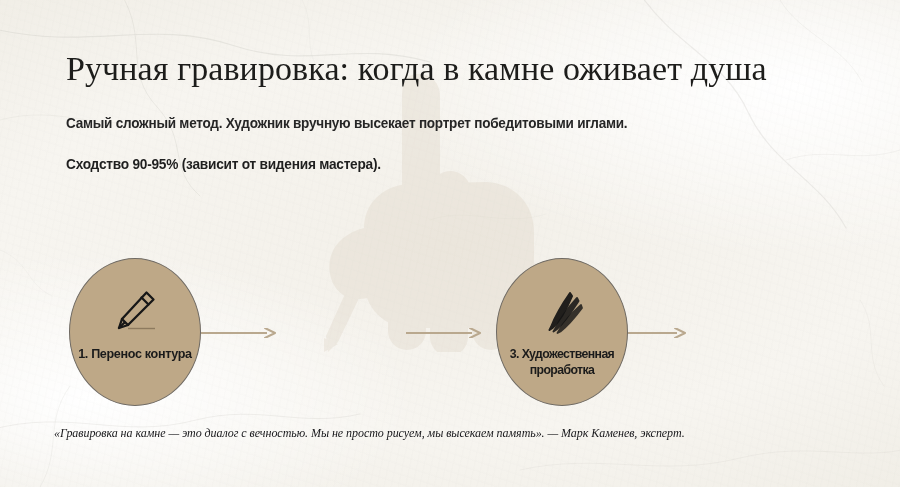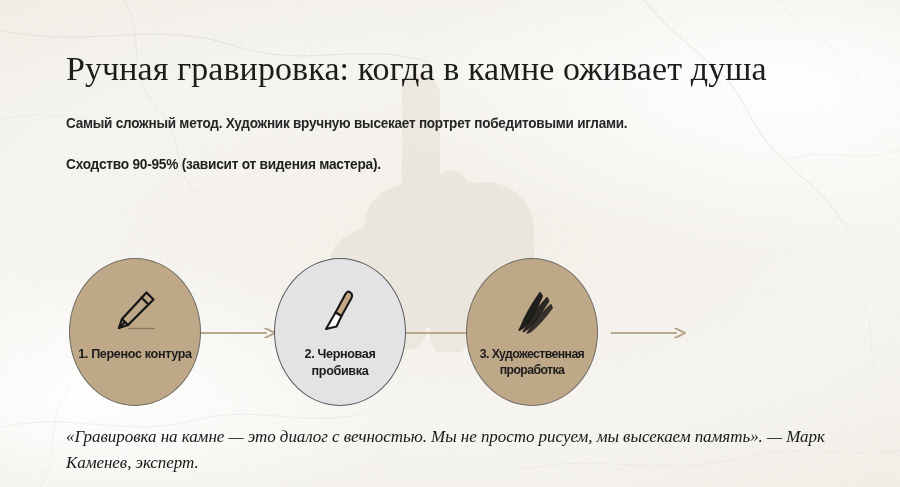--- a/index.html
+++ b/index.html
@@ -161,26 +161,26 @@
   .step3 .step-label { font-size: 12.3px; letter-spacing: -.6px; }
 
   .arrow {
     position: absolute;
     top: 70px;
     height: 10px;
   }
 
   .quote {
     position: absolute;
-    left: 66px;
+    left: 54px;
     top: 424px;
     width: 800px;
     font-family: "Liberation Serif", "DejaVu Serif", serif;
     font-style: italic;
-    font-size: 17px;
+    font-size: 12px;
     font-weight: 400;
     color: #17171a;
     line-height: 1.52;
     letter-spacing: -.05px;
   }
 </style>
 </head>
 <body>
 
 <div class="slide">
@@ -265,31 +265,22 @@
               <line x1="31.5" y1="11.5" x2="38.5" y2="18.5"></line>
               <line x1="12" y1="33" x2="18" y2="39"></line>
               <line x1="9" y1="42" x2="14.5" y2="36.5"></line>
             </g>
             <line x1="18" y1="42.5" x2="45" y2="42.5" stroke="#8d7a5f" stroke-width="1.4"></line>
           </svg>
         </div>
         <div class="step-label">1. Перенос контура</div>
       </div>
 
-      <div class="step grey step2" style="left:274px;">
-        <div class="step-icon">
-          <svg width="50" height="50" viewBox="0 0 50 50">
-            <path d="M33.5 5.5 C36.5 6.5, 38 9, 36.5 12 L26.5 30 L20.5 26.5 L30.5 8 C32 5.5, 33.5 5.5, 33.5 5.5 Z" fill="#c3a987" stroke="#171717" stroke-width="2.1" stroke-linejoin="round"></path>
-            <path d="M26.5 30 L20.5 26.5 L11 43 L21.5 40.5 Z" fill="#ffffff" stroke="#171717" stroke-width="2.1" stroke-linejoin="round"></path>
-          </svg>
-        </div>
-        <div class="step-label">2. Черновая пробивка</div>
-      </div>
-
-      <div class="step tan step3" style="left:466px;">
+
+      <div class="step tan step3" style="left:496px;">
         <div class="step-icon">
           <svg width="50" height="50" viewBox="0 0 50 50">
             <g fill="none" stroke="#141414" stroke-linecap="round" stroke-linejoin="round">
               <path d="M33 7 C 26 17, 19 28, 14 41 L 12.5 44 L 15.5 42 C 24 34, 30 22, 35 10 Z" stroke-width="2" fill="#141414" opacity=".92"></path>
               <path d="M40 12 C 32 21, 24 31, 18 43 L 16.5 45.5 L 19.5 43.5 C 28 36, 35 25, 41.5 15 Z" stroke-width="1.9" fill="#141414" opacity=".86"></path>
               <path d="M44 19 C 36 26, 28 34, 22 44.5 L 20.5 47 L 23.5 45.5 C 32 39, 39 30, 45 22 Z" stroke-width="1.8" fill="#141414" opacity=".8"></path>
             </g>
           </svg>
         </div>
         <div class="step-label">3. Художественная проработка</div>

